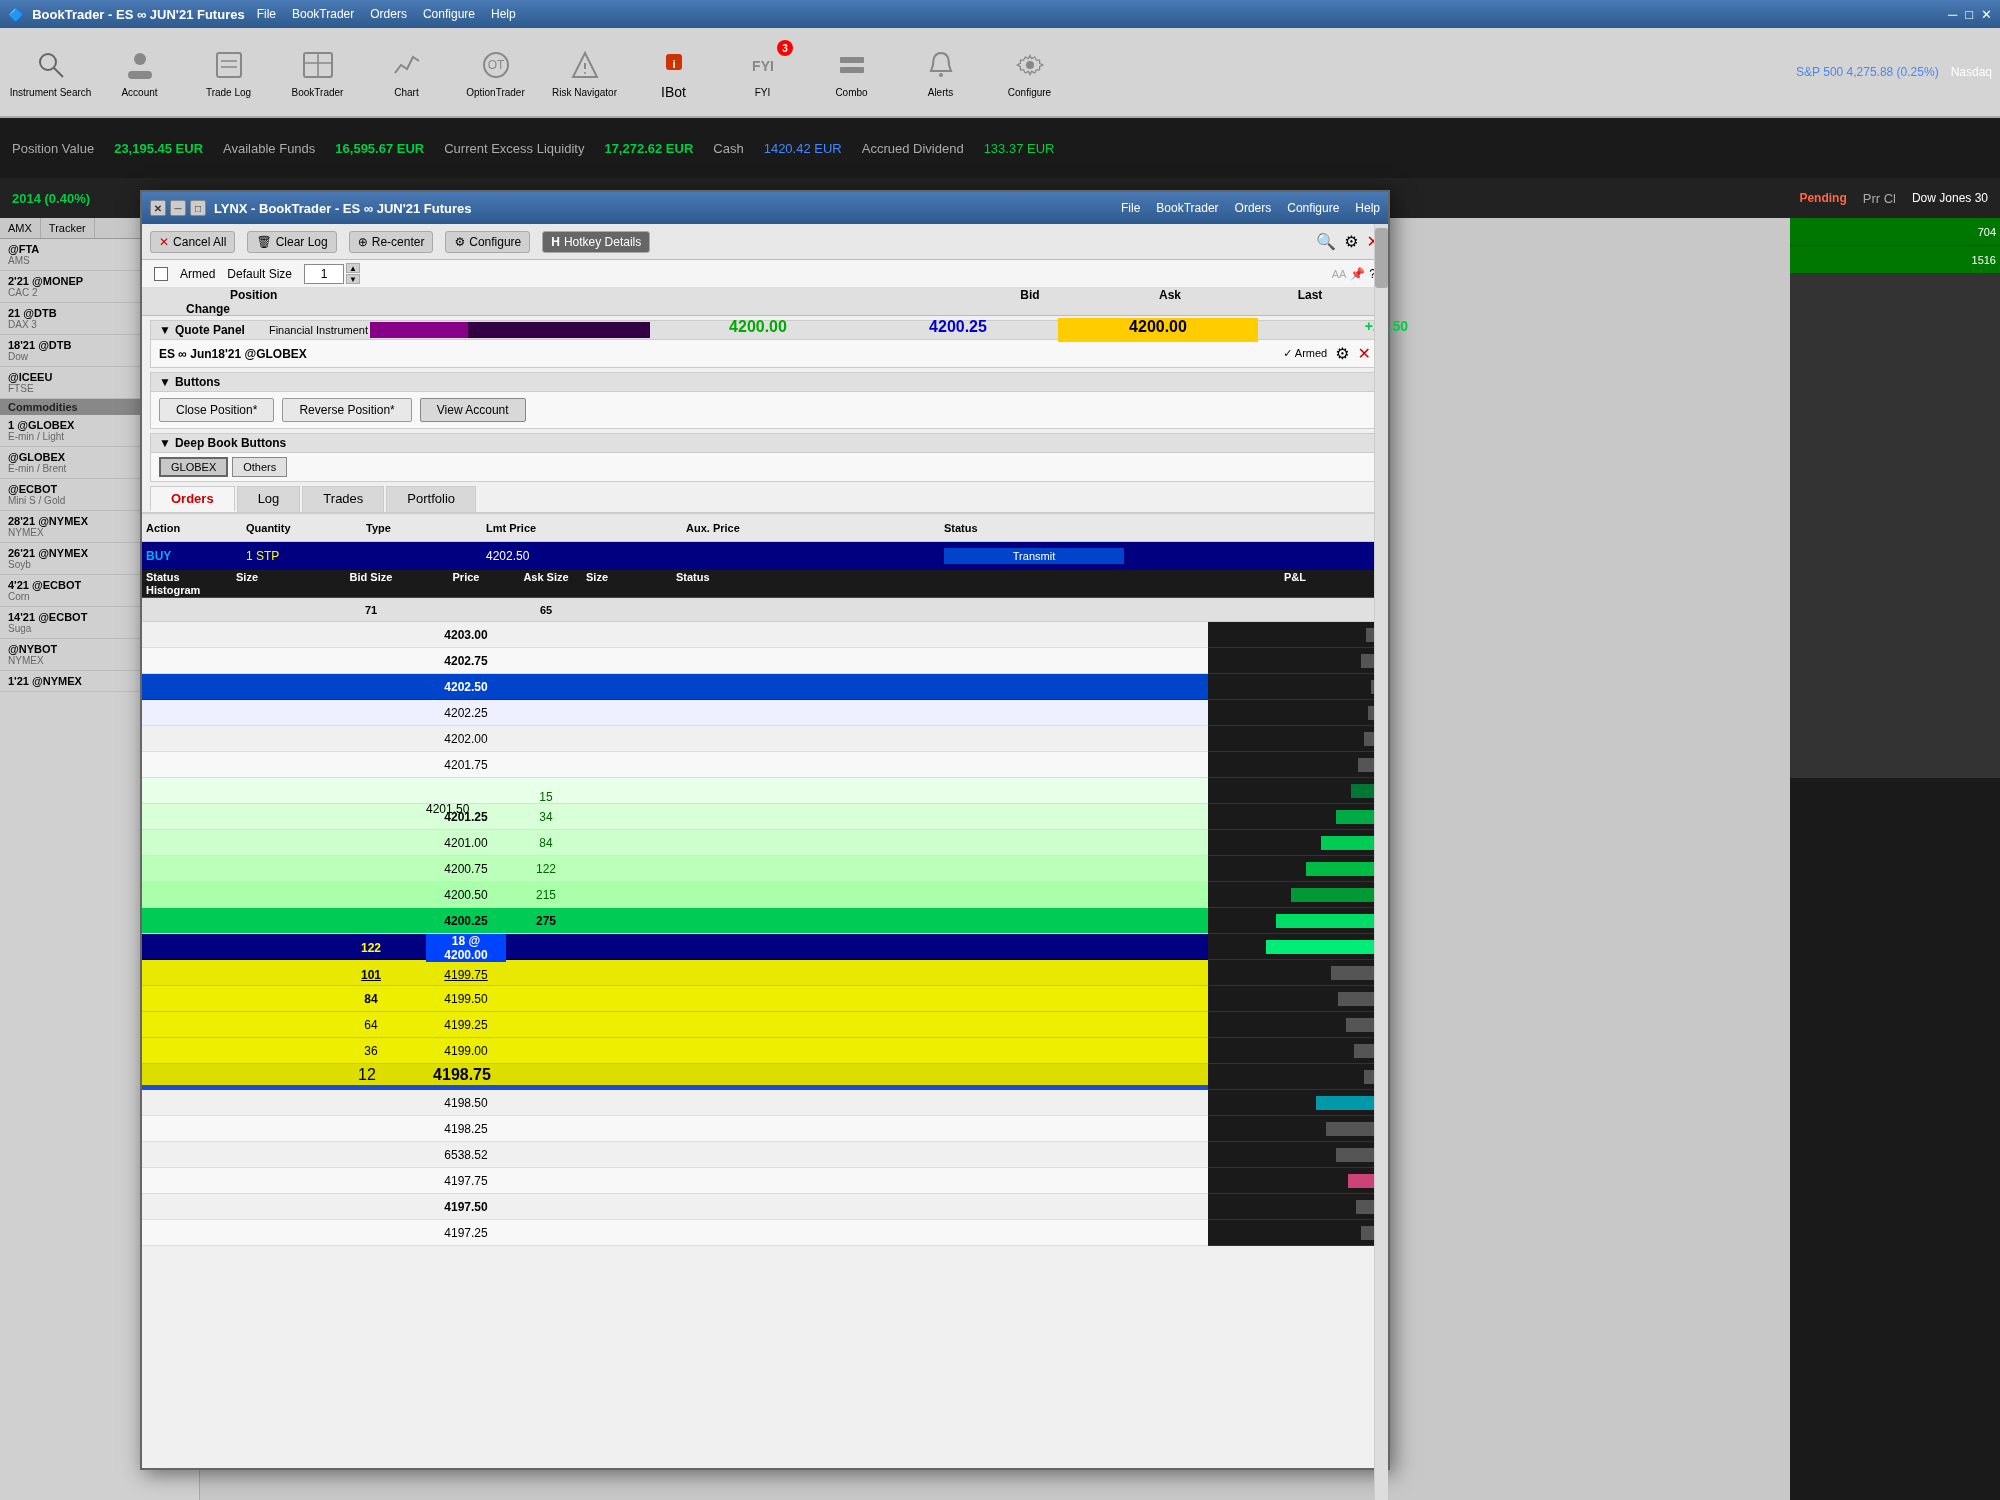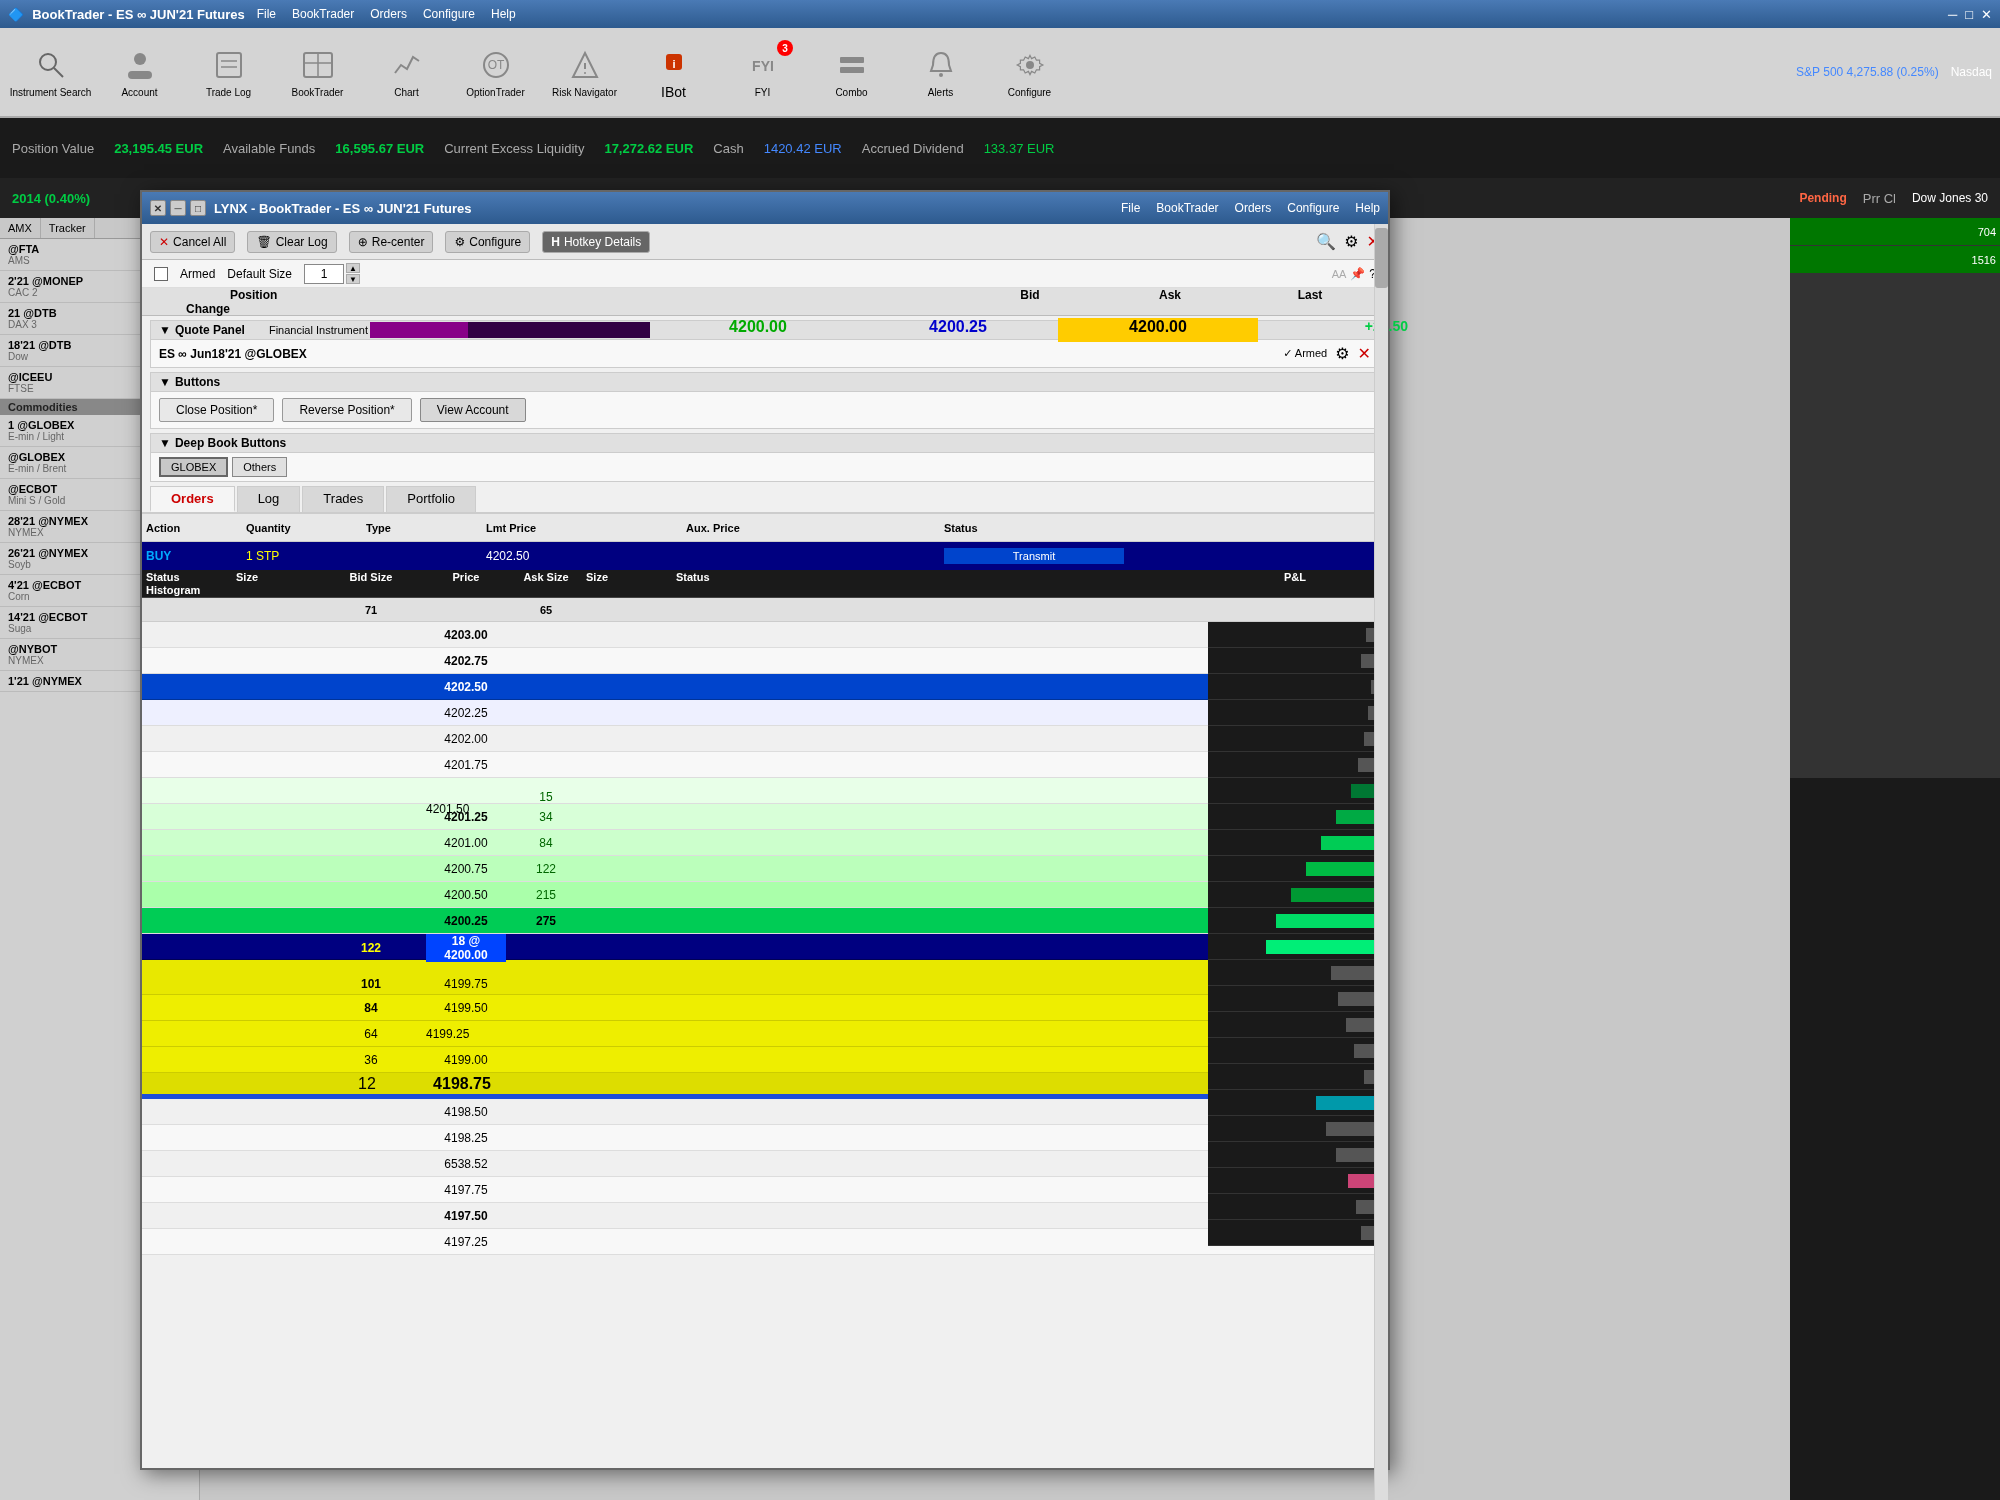--- a/index.html
+++ b/index.html
@@ -1044,21 +1044,21 @@
       <div style="display:grid;grid-template-columns:90px 80px 110px 80px 80px 90px 1fr;height:26px;background:#000080;align-items:center;font-size:12px;padding:0 4px;border-bottom:1px solid #000055;color:white;">
         <span></span>
           <span></span>
         <span style="text-align:center;font-weight:bold;color:#ffff00;">122</span>
         <span style="background:#0044ff;color:white;text-align:center;font-weight:bold;padding:0 4px;">18 @ 4200.00</span>
         <span style="text-align:center;"></span>
         <span></span>
           <span></span>
       </div>
 
-      <div style="display:grid;grid-template-columns:90px 80px 110px 80px 80px 90px 1fr;height:26px;background:#e8e800;align-items:center;font-size:12px;padding:17px 4px;border-bottom:1px solid #cccc00;">
+      <div style="display:grid;grid-template-columns:90px 80px 110px 80px 80px 90px 1fr;height:26px;background:#e8e800;align-items:center;font-size:12px;padding:8px 4px;border-bottom:1px solid #cccc00;text-decoration:underline;">
         <span></span>
           <span></span>
         <span style="text-align:center;font-weight:bold;">101</span>
         <span style="text-align:center;">4199.75</span>
         <span style="text-align:center;"></span>
         <span></span>
           <span></span>
       </div>
 
       <div style="display:grid;grid-template-columns:90px 80px 110px 80px 80px 90px 1fr;height:26px;background:#eeee00;align-items:center;font-size:12px;padding:0 4px;border-bottom:1px solid #cccc00;">
@@ -1068,21 +1068,21 @@
         <span style="text-align:center;">4199.50</span>
         <span style="text-align:center;"></span>
         <span></span>
           <span></span>
       </div>
 
       <div style="display:grid;grid-template-columns:90px 80px 110px 80px 80px 90px 1fr;height:26px;background:#eeee00;align-items:center;font-size:12px;padding:0 4px;border-bottom:1px solid #cccc00;">
         <span></span>
           <span></span>
         <span style="text-align:center;">64</span>
-        <span style="text-align:left;">4199.25</span>
+        <span style="text-align:center;">4199.25</span>
         <span style="text-align:center;"></span>
         <span></span>
           <span></span>
       </div>
 
       <div style="display:grid;grid-template-columns:90px 80px 110px 80px 80px 90px 1fr;height:26px;background:#eeee00;align-items:center;font-size:12px;padding:0 4px;border-bottom:1px solid #cccc00;">
         <span></span>
           <span></span>
         <span style="text-align:center;">36</span>
         <span style="text-align:center;">4199.00</span>

